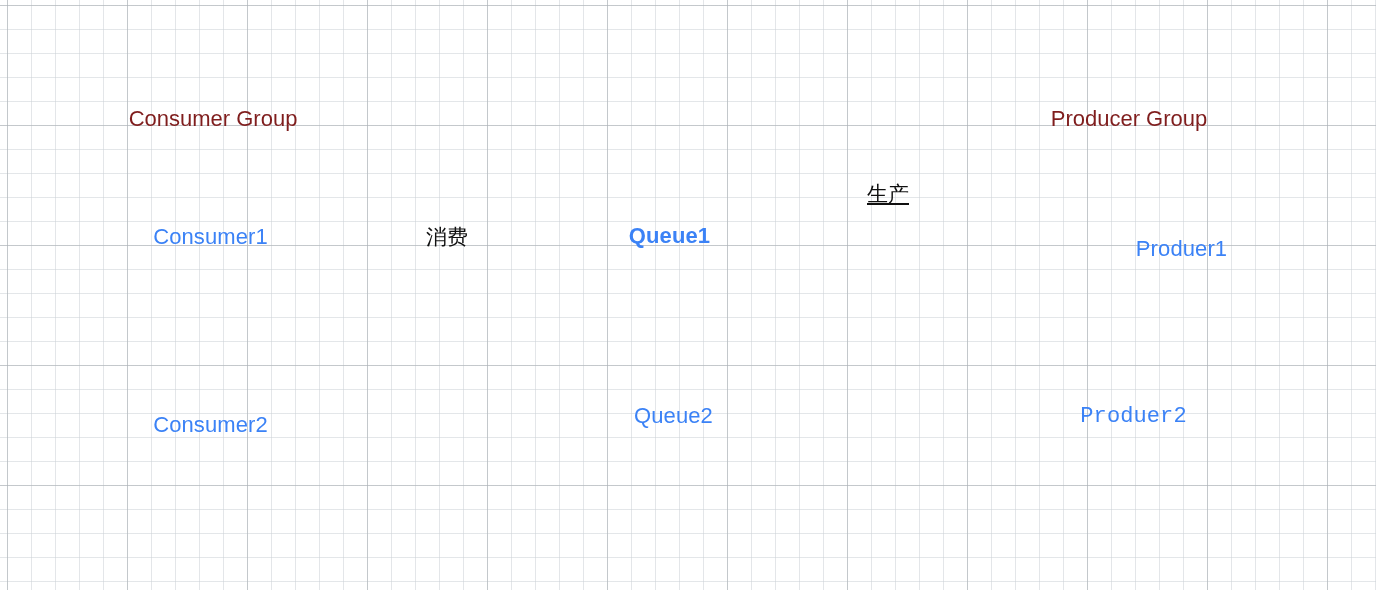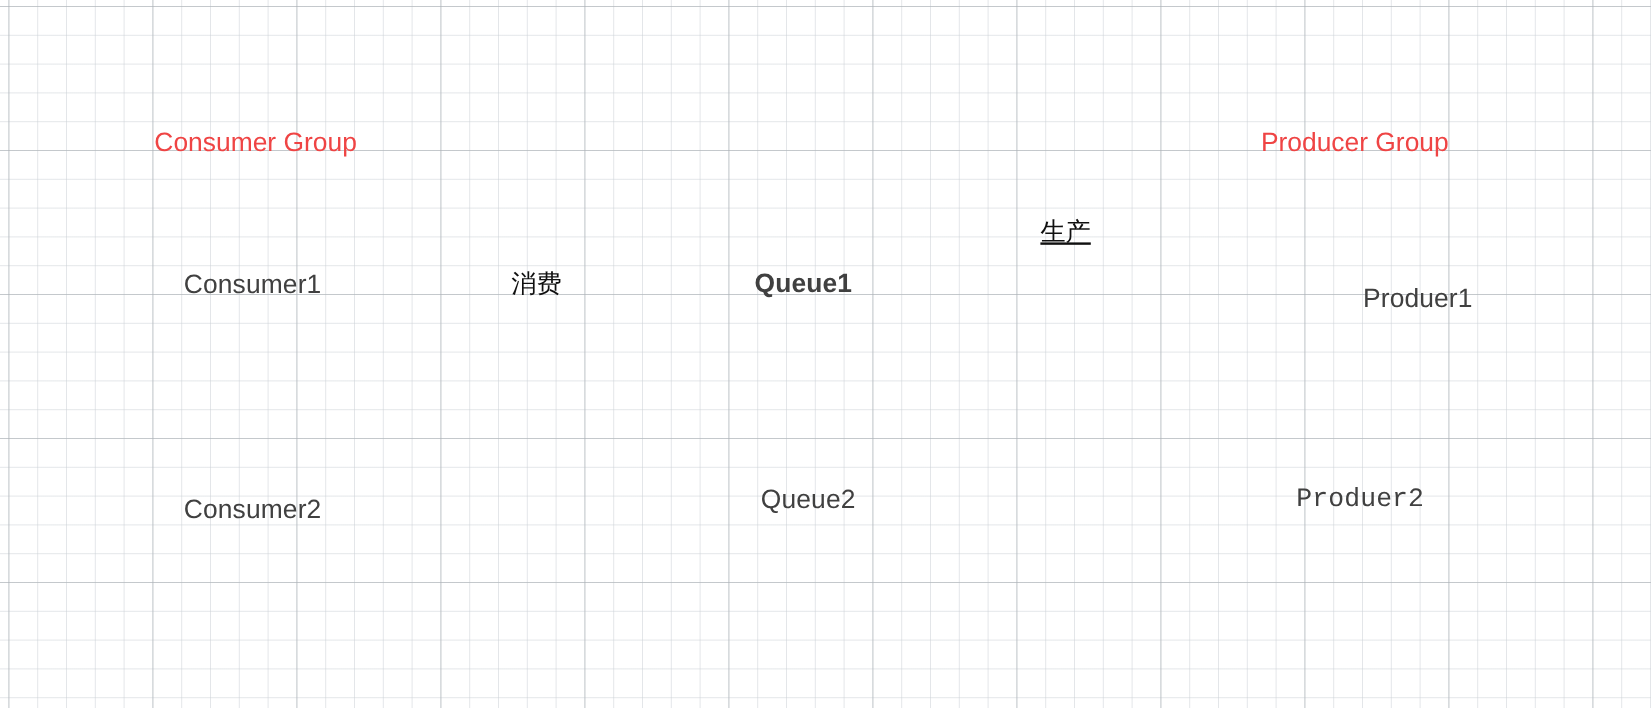--- a/index.html
+++ b/index.html
@@ -34,30 +34,30 @@
       linear-gradient(to bottom, rgba(205,210,215,0.55) 1px, transparent 1px);
     background-size:
       120px 120px,
       120px 120px,
       24px 24px,
       24px 24px;
     background-position: 7px 5px, 7px 5px, 7px 5px, 7px 5px;
   }
   .node-label {
     position: absolute;
-    color: #404040;
+    color: #3b82f6;
     font-size: 22px;
     line-height: 26px;
     text-align: center;
     white-space: nowrap;
     letter-spacing: 0.1px;
   }
   .group-title {
     position: absolute;
-    color: #ef4444;
+    color: #7f1d1d;
     font-size: 22px;
     line-height: 26px;
     text-align: center;
     white-space: nowrap;
   }
   .edge-label {
     position: absolute;
     color: #101010;
     font-size: 21px;
     line-height: 26px;

